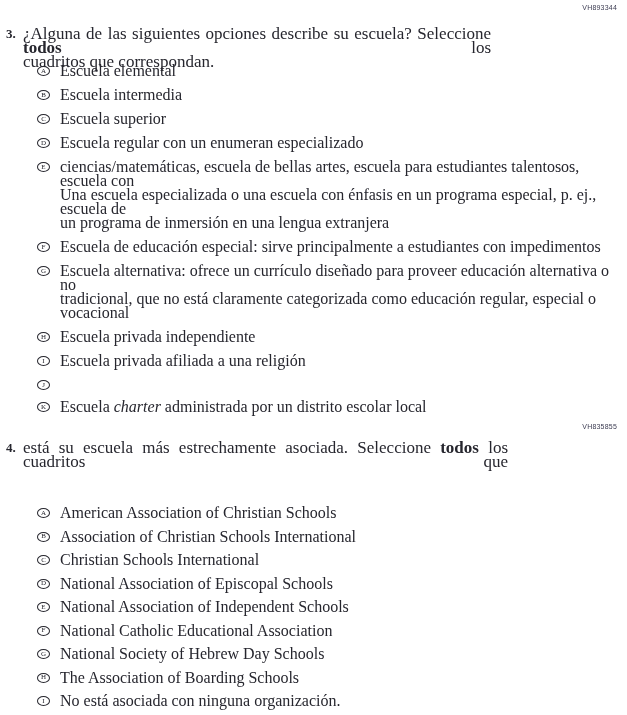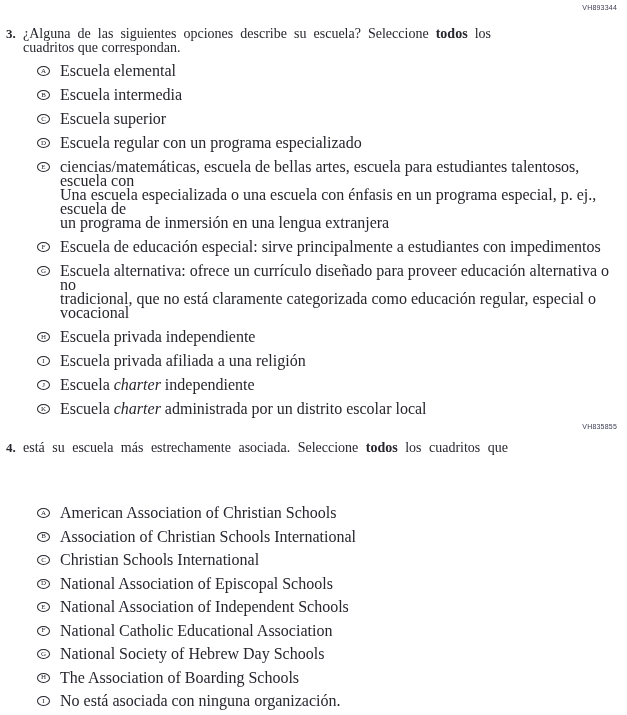--- a/index.html
+++ b/index.html
@@ -36,21 +36,21 @@
   .qnum {
     flex: none;
     width: 12px;
     margin-right: 5px;
     font-weight: bold;
     font-size: 13px;
     line-height: 14px;
   }
   .qtext {
     flex: 1;
-    font-size: 14px;
+    font-size: 17px;
     line-height: 14px;
   }
   .qline { }
   .jline {
     text-align: justify;
     text-align-last: justify;
   }
 
   .options { position: absolute; }
   #opts-q3 { top: 64px;  left: 37px; width: 580px; }
@@ -116,21 +116,21 @@
       </div>
       <div class="option-row">
         <span class="bubble">C</span>
         <span class="option-label">
           <div class="option-line"><span>Escuela superior</span></div>
         </span>
       </div>
       <div class="option-row">
         <span class="bubble">D</span>
         <span class="option-label">
-          <div class="option-line"><span>Escuela regular con un programa especializado</span></div>
+          <div class="option-line"><span>Escuela regular con un enumeran especializado</span></div>
         </span>
       </div>
       <div class="option-row">
         <span class="bubble">E</span>
         <span class="option-label">
           <div class="option-line"><span>ciencias/matemáticas, escuela de bellas artes, escuela para estudiantes talentosos, escuela con</span></div>
           <div class="option-line"><span>Una escuela especializada o una escuela con énfasis en un programa especial, p. ej., escuela de</span></div>
           <div class="option-line"><span>un programa de inmersión en una lengua extranjera</span></div>
         </span>
       </div>
@@ -155,23 +155,20 @@
         </span>
       </div>
       <div class="option-row">
         <span class="bubble">I</span>
         <span class="option-label">
           <div class="option-line"><span>Escuela privada afiliada a una religión</span></div>
         </span>
       </div>
       <div class="option-row">
         <span class="bubble">J</span>
-        <span class="option-label">
-          <div class="option-line"><span>Escuela </span><i>charter</i><span> independiente</span></div>
-        </span>
       </div>
       <div class="option-row">
         <span class="bubble">K</span>
         <span class="option-label">
           <div class="option-line"><span>Escuela </span><i>charter</i><span> administrada por un distrito escolar local</span></div>
         </span>
       </div>
     </div>
 
   <div class="item-code" id="code-q4">VH835855</div>

